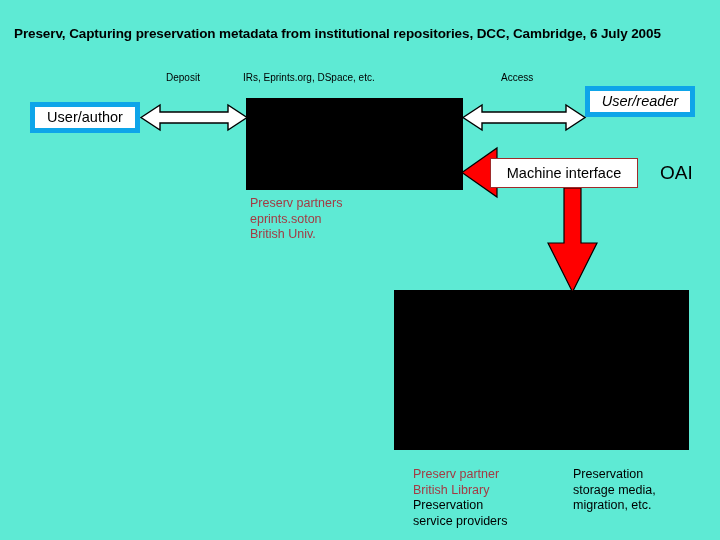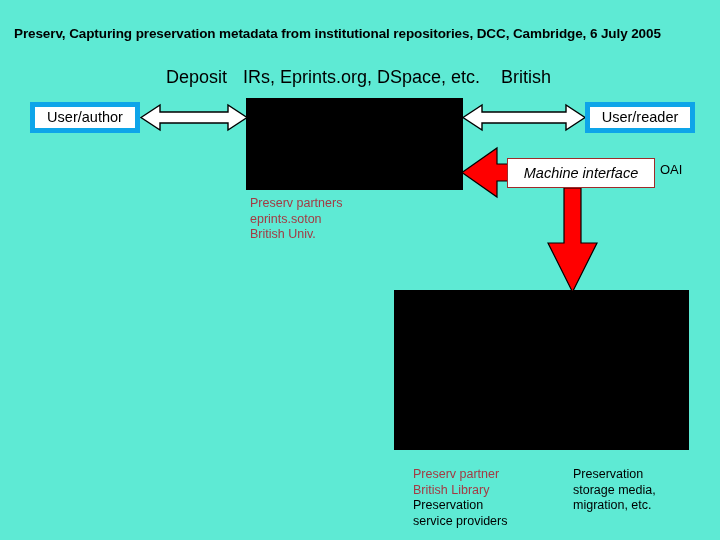--- a/index.html
+++ b/index.html
@@ -29,21 +29,21 @@
     font-weight: bold;
     letter-spacing: -0.1px;
     line-height: 16px;
     white-space: nowrap;
     color: #000000;
   }
 
   
   .caption {
     position: absolute;
-    font-size: 18px;
+    font-size: 10px;
     line-height: 15px;
     color: #000000;
     white-space: nowrap;
   }
   .cap-deposit { left: 166px; top: 70px; }
   .cap-irs     { left: 243px; top: 70px; }
   .cap-access  { left: 501px; top: 70px; }
 
   
   .black-box {
@@ -78,38 +78,38 @@
     white-space: nowrap;
   }
   .user-author {
     left: 30px;
     top: 102px;
     width: 110px;
     height: 31px;
   }
   .user-reader {
     left: 585px;
-    top: 102px;
+    top: 86px;
     width: 110px;
     height: 31px;
+    font-style: italic;
   }
   .machine-interface {
-    left: 507px;
+    left: 490px;
     top: 158px;
     width: 148px;
     height: 30px;
     border: 1px solid #9e2b2b;
-    font-style: italic;
   }
 
   .oai-label {
     position: absolute;
     left: 660px;
     top: 163px;
-    font-size: 13px;
+    font-size: 19px;
     line-height: 1;
     color: #000000;
     white-space: nowrap;
   }
 
   
   .arrow-layer {
     position: absolute;
     left: 0;
     top: 0;
@@ -134,21 +134,21 @@
 </style>
 </head>
 <body>
 
 <div id="slide">
 
   <div class="slide-title">Preserv, Capturing preservation metadata from institutional repositories, DCC, Cambridge, 6 July 2005</div>
 
   <div class="caption cap-deposit">Deposit</div>
   <div class="caption cap-irs">IRs, Eprints.org, DSpace, etc.</div>
-  <div class="caption cap-access">British</div>
+  <div class="caption cap-access">Access</div>
 
   <div class="black-box repo-box"></div>
   <div class="black-box storage-box"></div>
 
   <svg class="arrow-layer" viewBox="0 0 720 540">
 
     <polygon points="141,117.5 160,105 160,112 228,112 228,105 247,117.5 228,130 228,123 160,123 160,130" fill="#ffffff" stroke="#000000" stroke-width="1.4" stroke-linejoin="miter"></polygon>
 
     <polygon points="463,117.5 482,105 482,112 566,112 566,105 585,117.5 566,130 566,123 482,123 482,130" fill="#ffffff" stroke="#000000" stroke-width="1.4" stroke-linejoin="miter"></polygon>
 

